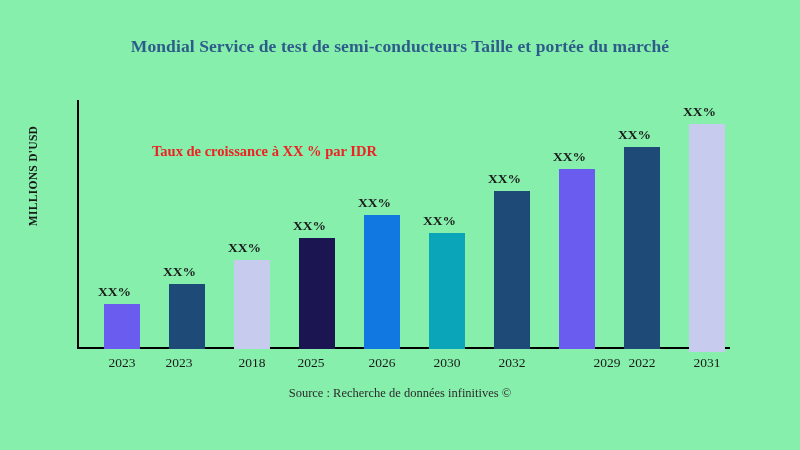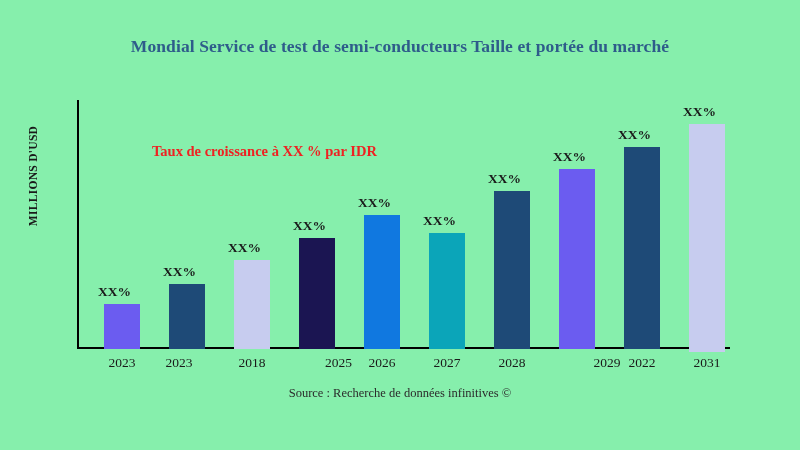--- a/index.html
+++ b/index.html
@@ -180,24 +180,24 @@
     </div>
 
     <div class="bar-group" style="left:689px;bottom:98px;">
       <div class="bar-label">XX%</div>
       <div class="bar" style="height:228px;background:#c7ccef;"></div>
     </div>
 
     <div class="tick-label" style="left:87px;">2023</div>
     <div class="tick-label" style="left:144px;">2023</div>
     <div class="tick-label" style="left:217px;">2018</div>
-    <div class="tick-label" style="left:282px;text-align:right;">2025</div>
+    <div class="tick-label" style="left:276px;">2025</div>
     <div class="tick-label" style="left:347px;">2026</div>
-    <div class="tick-label" style="left:412px;">2027</div>
-    <div class="tick-label" style="left:477px;">2028</div>
+    <div class="tick-label" style="left:412px;">2030</div>
+    <div class="tick-label" style="left:477px;">2032</div>
     <div class="tick-label" style="left:572px;">2029</div>
     <div class="tick-label" style="left:607px;">2022</div>
     <div class="tick-label" style="left:672px;text-align:center;">2031</div>
 
   </div>
 
   <div class="source">Source : Recherche de données infinitives ©</div>
 
 </div>
 

